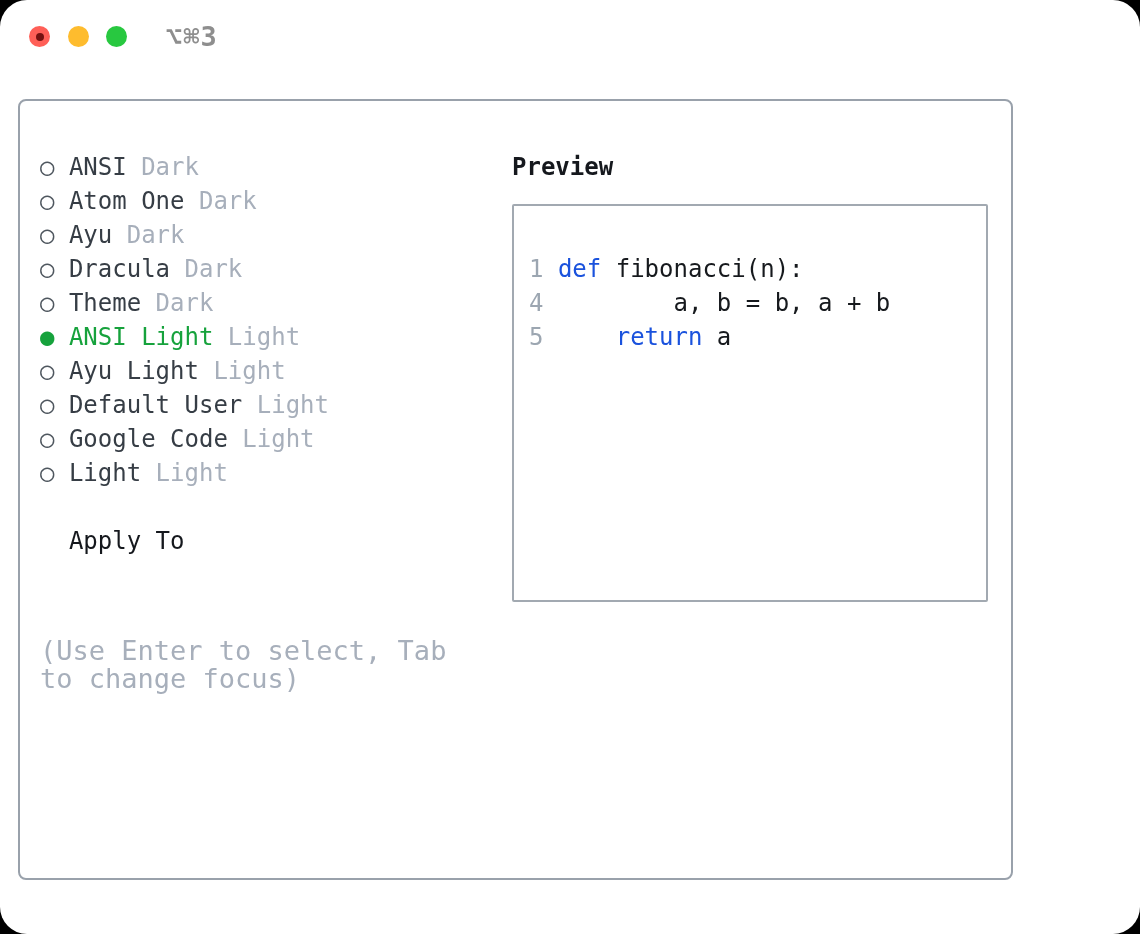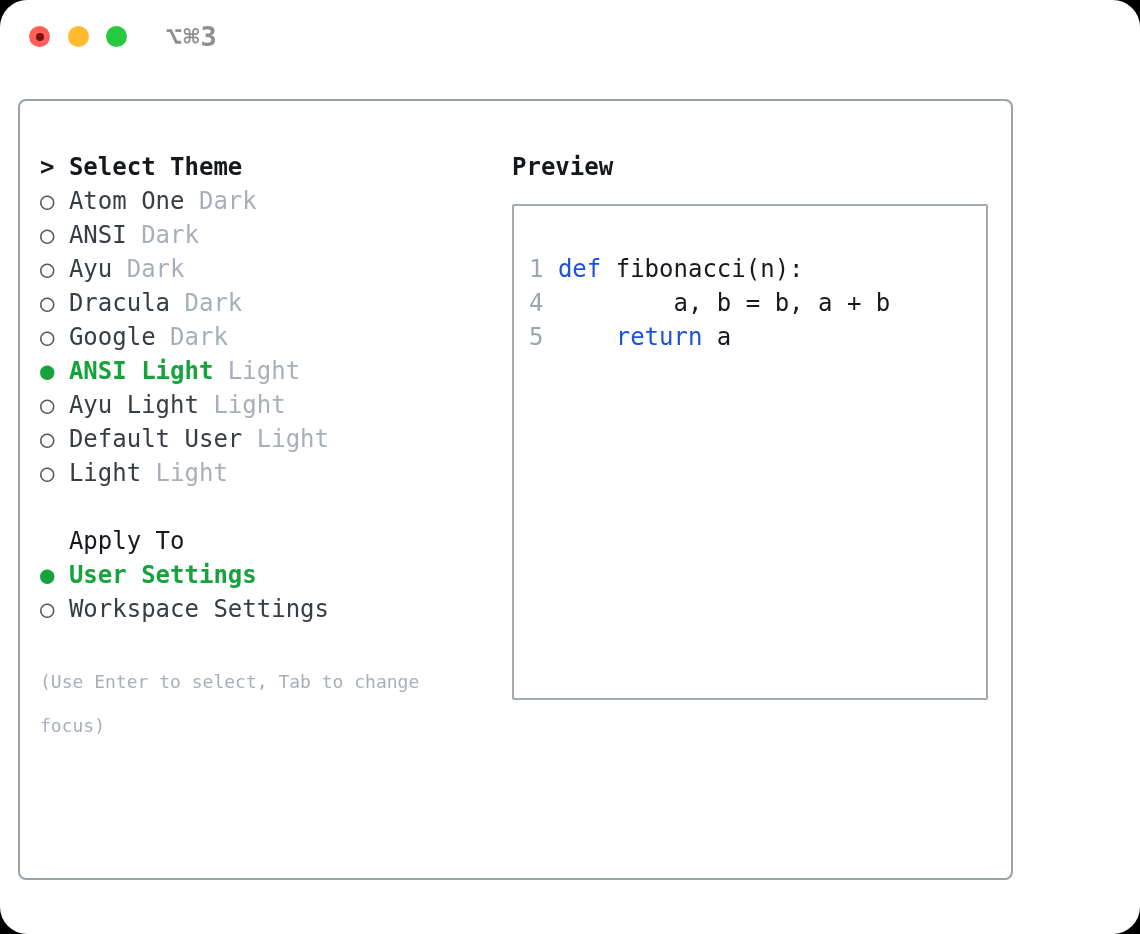--- a/index.html
+++ b/index.html
@@ -42,33 +42,33 @@
     background: var(--window-bg, #fff);
   }
   .row { white-space: pre; line-height: 34px; font-size: 24px; color: var(--text); }
   .blank-row { height: 34px; }
   .left-col { position: absolute; left: 20px; top: 49px; width: 450px; }
   .cursor { color: var(--header); font-weight: bold; }
   .hdr { color: var(--header); font-weight: bold; }
   .radio { color: var(--radio-off); }
   .radio.on { color: var(--select-green); }
   .iname { color: var(--text); }
-  .iname.sel { color: var(--select-green); font-weight: bold; }
+  .iname.sel { color: var(--select-green); }
   .variant { color: var(--muted); }
   .section-label { color: var(--header); }
   .hint {
-    width: 432px; line-height: 44px; font-size: 18px;
-    color: var(--muted); white-space: normal;
+    width: 432px; line-height: 28px; font-size: 27px;
+    color: var(--muted); white-space: normal; margin-top: 45px;
   }
   
   .right-col { position: absolute; left: 492px; top: 49px; }
   .preview-title { line-height: 34px; font-size: 24px; }
   .preview-box {
     margin-top: 20px;
-    width: 476px; height: 496px; box-sizing: border-box;
+    width: 476px; height: 398px; box-sizing: border-box;
     border: 2px solid var(--box-border); border-radius: 2px;
     padding: 46px 0 0 15px; overflow: hidden;
   }
   .pline { white-space: pre; line-height: 34px; font-size: 24px; }
   .gut { display: inline-block; width: 2ch; color: var(--gutter-gray); }
   .tok.fg      { color: #16191d; }
   .tok.kw      { color: var(--keyword-blue); }
   .tok.num     { color: var(--code-green); }
   .tok.builtin { color: var(--builtin-cyan); }
   .tok.ctx     { color: var(--context-gray); }
@@ -84,38 +84,34 @@
         <span class="dot"></span>
       </span>
     <span class="tl yellow"></span>
     <span class="tl green"></span>
     <span class="win-title">⌥⌘3</span>
   </div>
 
   <div class="panel">
 
     <div class="left-col">
-      <div class="row"><span class="cursor">&gt;</span><span> </span><span class="hdr">Select Theme</span></div>
       <div id="theme-list">
+          <div class="row"><span class="radio">○</span><span> </span><span class="iname">ANSI</span><span> </span><span class="variant">Dark</span></div>
           <div class="row"><span class="radio">○</span><span> </span><span class="iname">Atom One</span><span> </span><span class="variant">Dark</span></div>
-          <div class="row"><span class="radio">○</span><span> </span><span class="iname">ANSI</span><span> </span><span class="variant">Dark</span></div>
           <div class="row"><span class="radio">○</span><span> </span><span class="iname">Ayu</span><span> </span><span class="variant">Dark</span></div>
           <div class="row"><span class="radio">○</span><span> </span><span class="iname">Dracula</span><span> </span><span class="variant">Dark</span></div>
-          <div class="row"><span class="radio">○</span><span> </span><span class="iname">Google</span><span> </span><span class="variant">Dark</span></div>
+          <div class="row"><span class="radio">○</span><span> </span><span class="iname">Theme</span><span> </span><span class="variant">Dark</span></div>
           <div class="row"><span class="radio on">●</span><span> </span><span class="iname sel">ANSI Light</span><span> </span><span class="variant">Light</span></div>
           <div class="row"><span class="radio">○</span><span> </span><span class="iname">Ayu Light</span><span> </span><span class="variant">Light</span></div>
           <div class="row"><span class="radio">○</span><span> </span><span class="iname">Default User</span><span> </span><span class="variant">Light</span></div>
+          <div class="row"><span class="radio">○</span><span> </span><span class="iname">Google Code</span><span> </span><span class="variant">Light</span></div>
           <div class="row"><span class="radio">○</span><span> </span><span class="iname">Light</span><span> </span><span class="variant">Light</span></div>
         </div>
       <div class="blank-row"></div>
       <div class="row"><span>  </span><span class="section-label">Apply To</span></div>
-      <div id="apply-list">
-          <div class="row"><span class="radio on">●</span><span> </span><span class="iname sel">User Settings</span></div>
-          <div class="row"><span class="radio">○</span><span> </span><span class="iname">Workspace Settings</span></div>
-        </div>
       <div class="blank-row"></div>
       <div class="hint">(Use Enter to select, Tab to change focus)</div>
     </div>
 
     <div class="right-col">
       <div class="row preview-title"><span class="hdr">Preview</span></div>
       <div class="preview-box">
         <div id="code-lines">
             <div class="pline"><span class="gut">1</span><span class="tok kw">def</span><span class="tok fg"> fibonacci(n):</span></div>
             <div class="pline"><span class="gut">4</span><span class="tok fg">        a, b = b, a + b</span></div>

